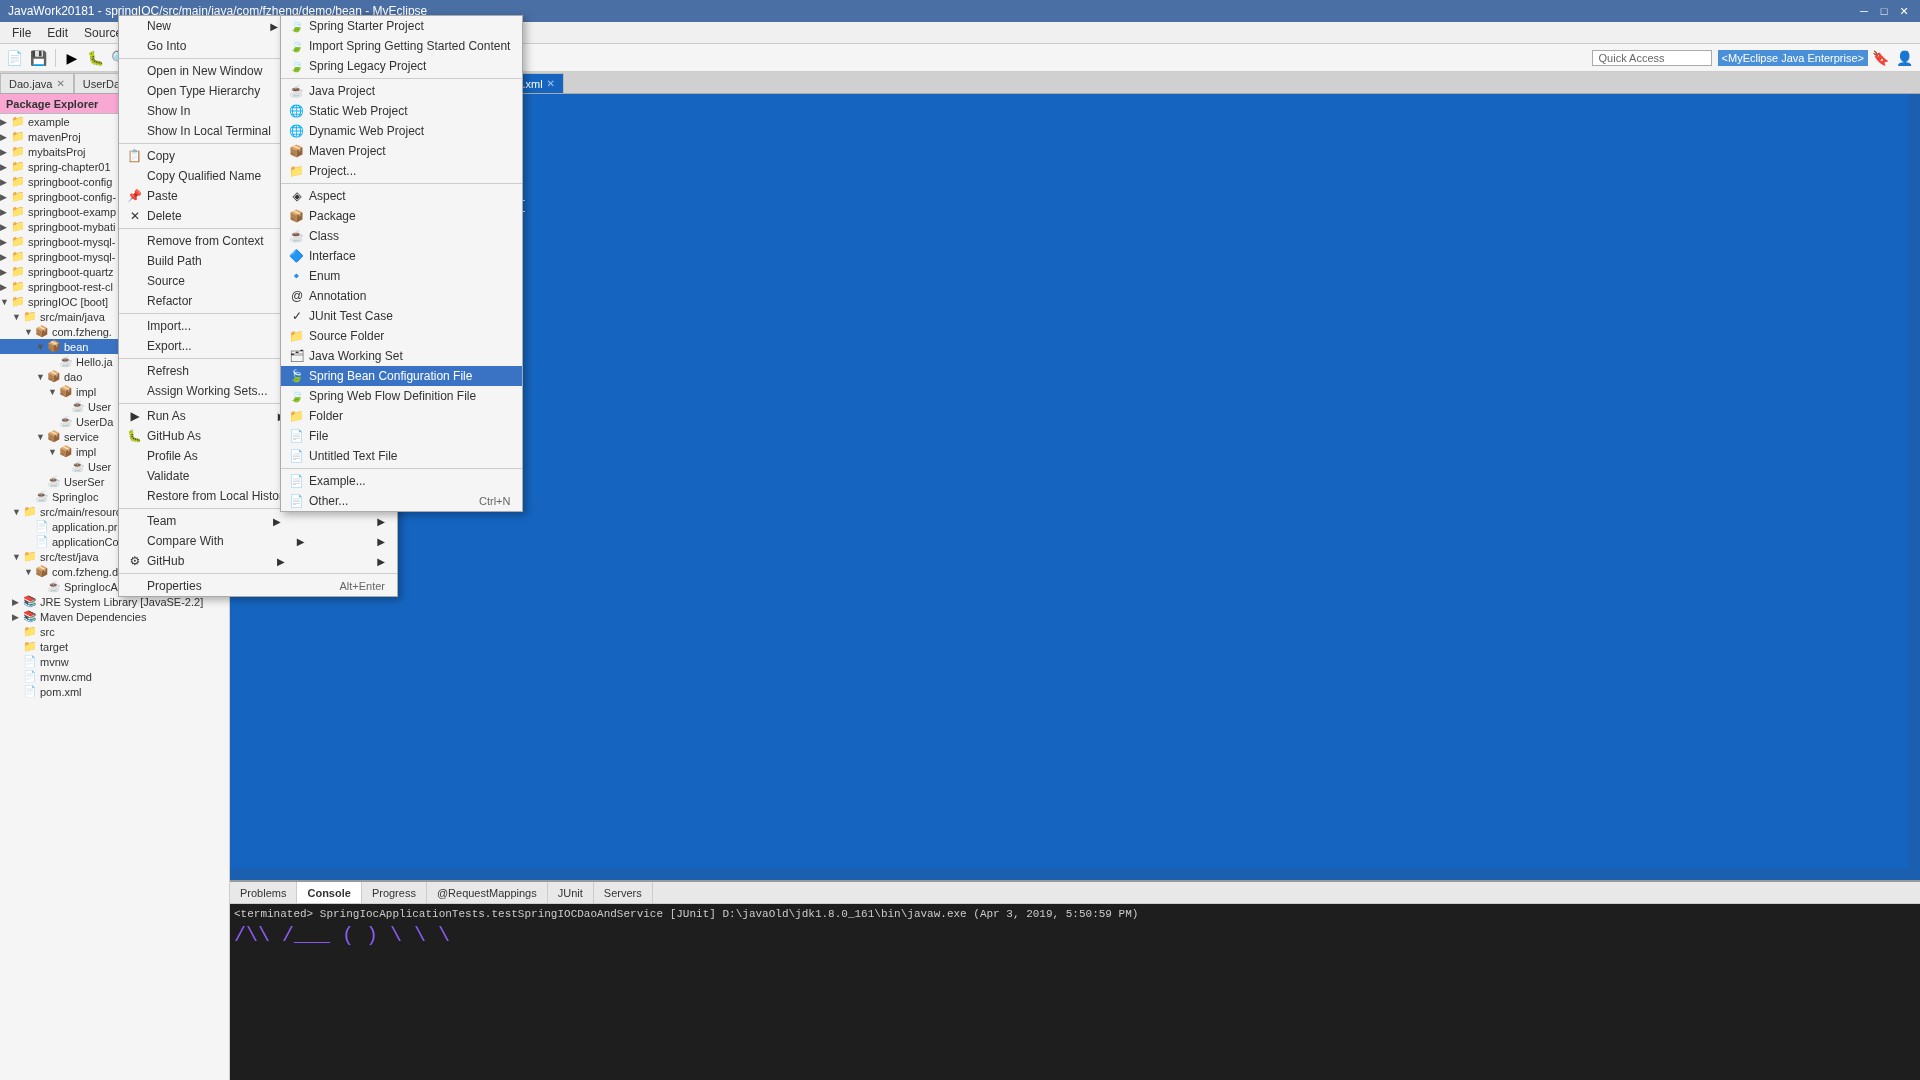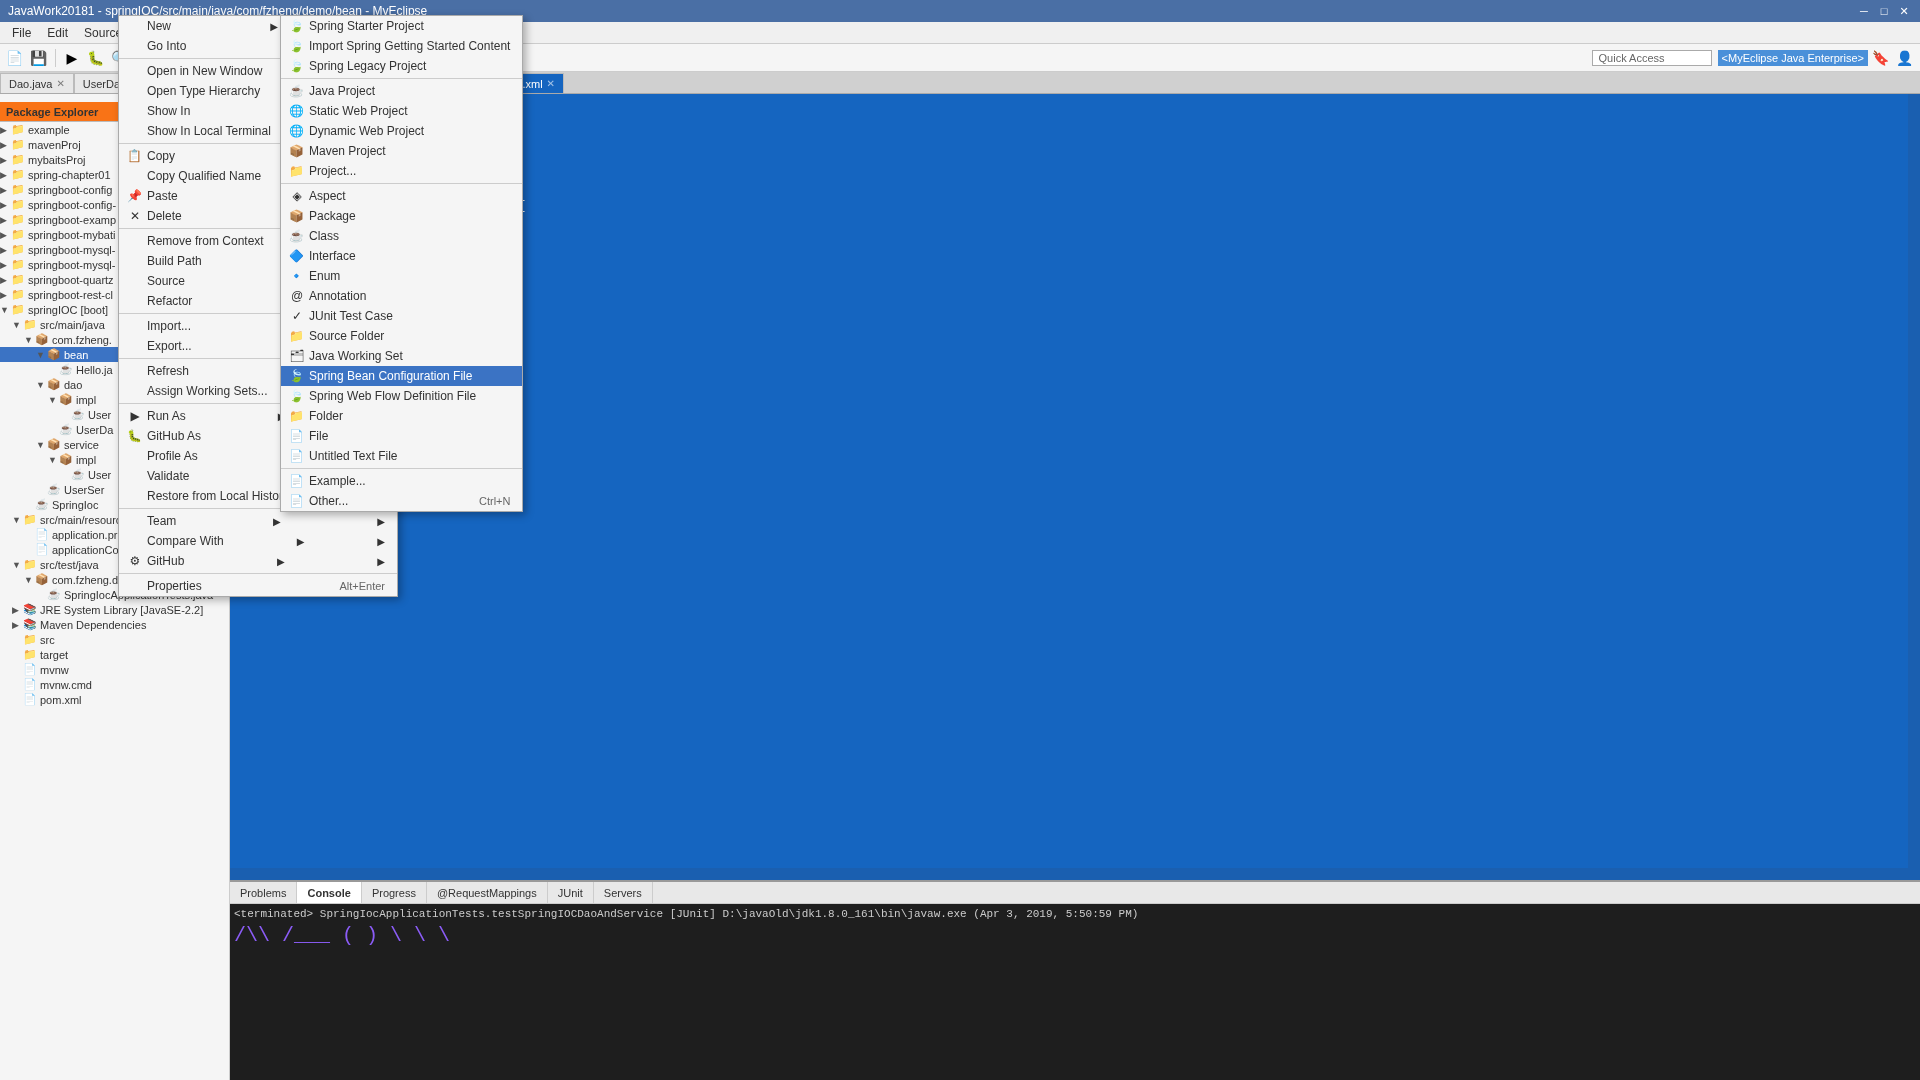--- a/index.html
+++ b/index.html
@@ -97,29 +97,28 @@
     
     .package-explorer {
       width: 230px;
       background: #f5f5f5;
       border-right: 1px solid #ccc;
       display: flex;
       flex-direction: column;
       overflow: hidden;
     }
     .panel-header {
-      background: #f97316;
+      background: #f9a8d4;
       height: 20px;
       display: flex;
       align-items: center;
       padding: 0 6px;
       font-size: 11px;
       font-weight: bold;
       border-bottom: 1px solid #bbb;
-      margin-top: 8px;
     }
     .tree-view { flex: 1; overflow-y: auto; overflow-x: hidden; font-size: 11px; }
     .tree-item { display: flex; align-items: center; padding: 1px 0; cursor: pointer; white-space: nowrap; }
     .tree-item.selected { background: #3b73c4; color: white; }
     .tree-indent { display: inline-block; }
     .tree-arrow { display: inline-block; width: 10px; font-size: 9px; color: #555; }
     .tree-icon { display: inline-block; width: 16px; text-align: center; }
     .tree-label { padding-left: 2px; }
 
     

